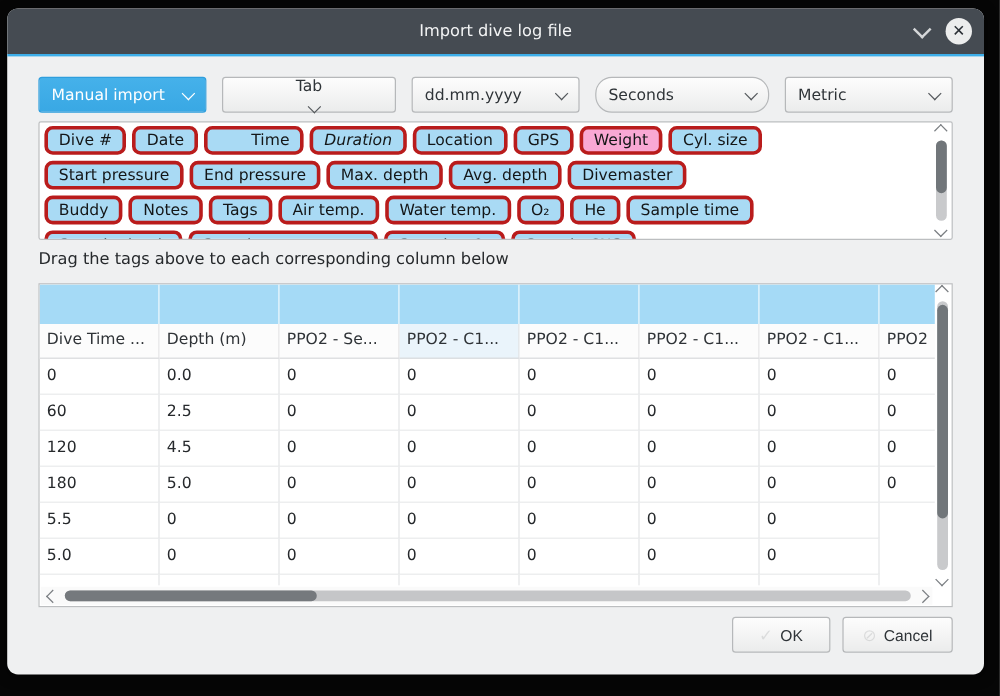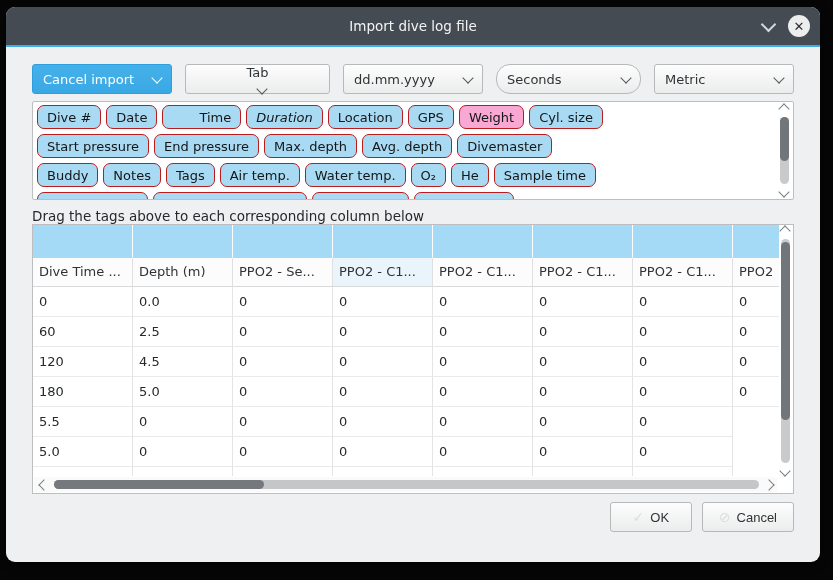--- a/index.html
+++ b/index.html
@@ -25,34 +25,34 @@
   .combo .lbl{flex:1;white-space:nowrap;overflow:hidden;}
   .combo .cchev{width:7px;height:7px;border-right:1.8px solid #54585c;border-bottom:1.8px solid #54585c;
     transform:rotate(45deg);margin-top:-3px;margin-left:8px;flex:none;}
   .combo.accent{color:#ffffff;border-color:#2f9edd;background:linear-gradient(#45b1ea,#39a8e4);}
   .combo.accent .cchev{border-color:#ffffff;}
   
   .tagsbox{margin-top:7px;height:99px;background:#ffffff;border:1px solid #bcbec0;border-radius:2px;
     box-sizing:border-box;overflow:hidden;position:relative;}
   .tagrows{padding:3px 4px;}
   .tagrow{display:flex;gap:5px;height:24px;margin-bottom:5px;}
-  .tag{height:24px;box-sizing:border-box;border:1px solid #b91c1c;border-radius:7px;
+  .tag{height:24px;box-sizing:border-box;border:3px solid #b91c1c;border-radius:7px;
     padding:0 9px;display:flex;align-items:center;font-size:13px;color:#141617;
     white-space:nowrap;cursor:grab;}
   
   .vsb{position:absolute;width:14px;display:flex;flex-direction:column;align-items:center;}
   .sb-chev{width:7px;height:7px;border-right:1.8px solid #7a7e82;border-bottom:1.8px solid #7a7e82;flex:none;}
   .sb-chev.up{transform:rotate(-135deg);}
   .sb-chev.down{transform:rotate(45deg);}
   .vsb .track{width:9px;border-radius:5px;background:#c9cacc;position:relative;flex:1;margin:4px 0;}
   .vsb .thumb{position:absolute;left:0;width:9px;border-radius:5px;background:#71767a;}
   
   .hint{margin-top:8px;font-size:13.5px;color:#26292c;}
   
-  .tablebox{margin-top:0;height:270px;background:#ffffff;border:1px solid #bcbec0;
+  .tablebox{margin-top:12px;height:270px;background:#ffffff;border:1px solid #bcbec0;
     box-sizing:border-box;position:relative;overflow:hidden;}
   .cells{position:absolute;left:0;top:0;right:14px;overflow:hidden;}
   .trow{display:flex;}
   .tcell{flex:none;width:100px;box-sizing:border-box;overflow:hidden;white-space:nowrap;}
   .droprow .tcell{height:33px;border-right:1px solid #fbfdfe;}
   .headrow .tcell{height:29px;line-height:28px;padding-left:6px;font-size:13px;color:#2f3337;
     background:#fcfcfc;border-right:1px solid #dfe0e2;border-bottom:1px solid #d8d9db;}
   .headrow .tcell.hl{background:#eaf4fb;}
   .datarow .tcell{height:30px;line-height:29px;padding-left:6px;font-size:13px;color:#26292c;
     border-right:1px solid #e3e4e6;border-bottom:1px solid #e9eaeb;}
@@ -85,21 +85,21 @@
         <span class="close-x">✕</span>
       </span>
     </div>
   </div>
   <div class="accent-line" style="background: rgb(61, 174, 233);"></div>
 
   <div class="content">
 
     <div class="combo-row" id="combo-row">
         <div class="combo accent" style="width: 140px;">
-          <span class="lbl">Cancel import</span>
+          <span class="lbl">Manual import</span>
           <span class="cchev"></span>
         </div>
         <div class="combo" style="width: 145px; flex-direction: column;">
           <span class="lbl">Tab</span>
           <span class="cchev"></span>
         </div>
         <div class="combo" style="width: 140px;">
           <span class="lbl">dd.mm.yyyy</span>
           <span class="cchev"></span>
         </div>

